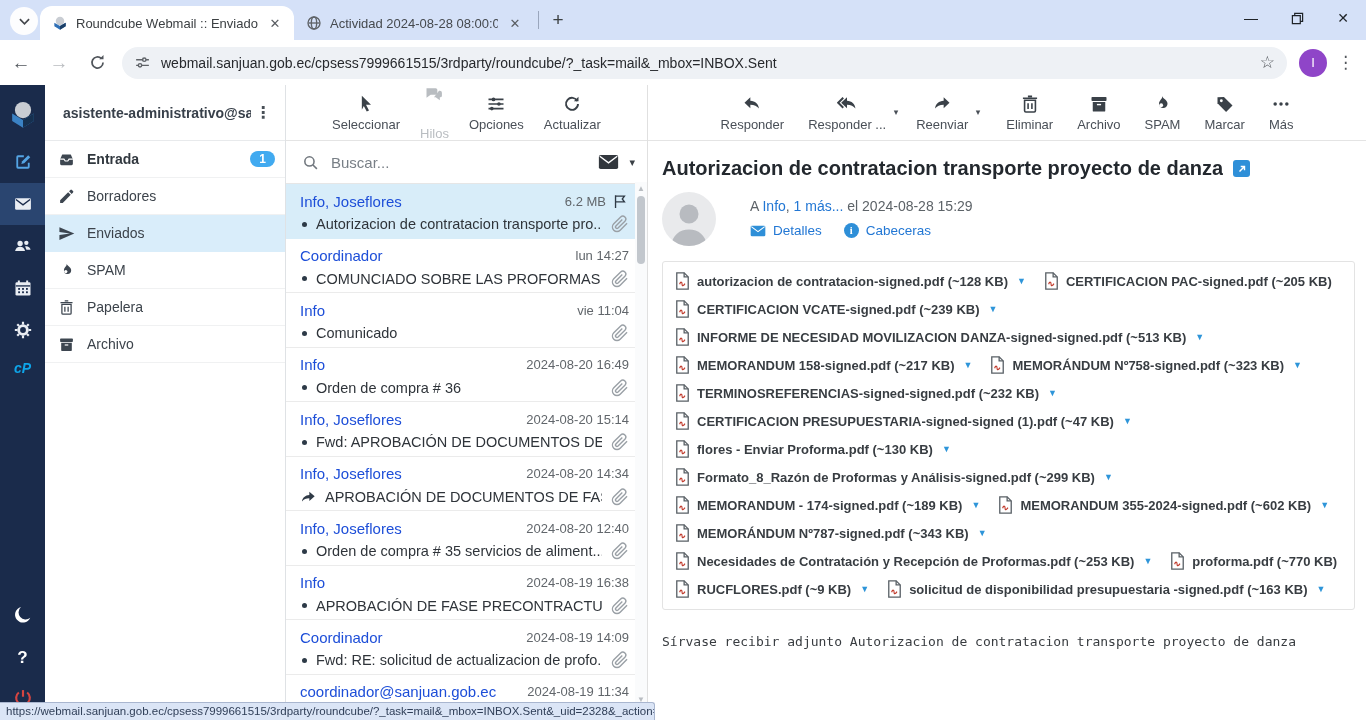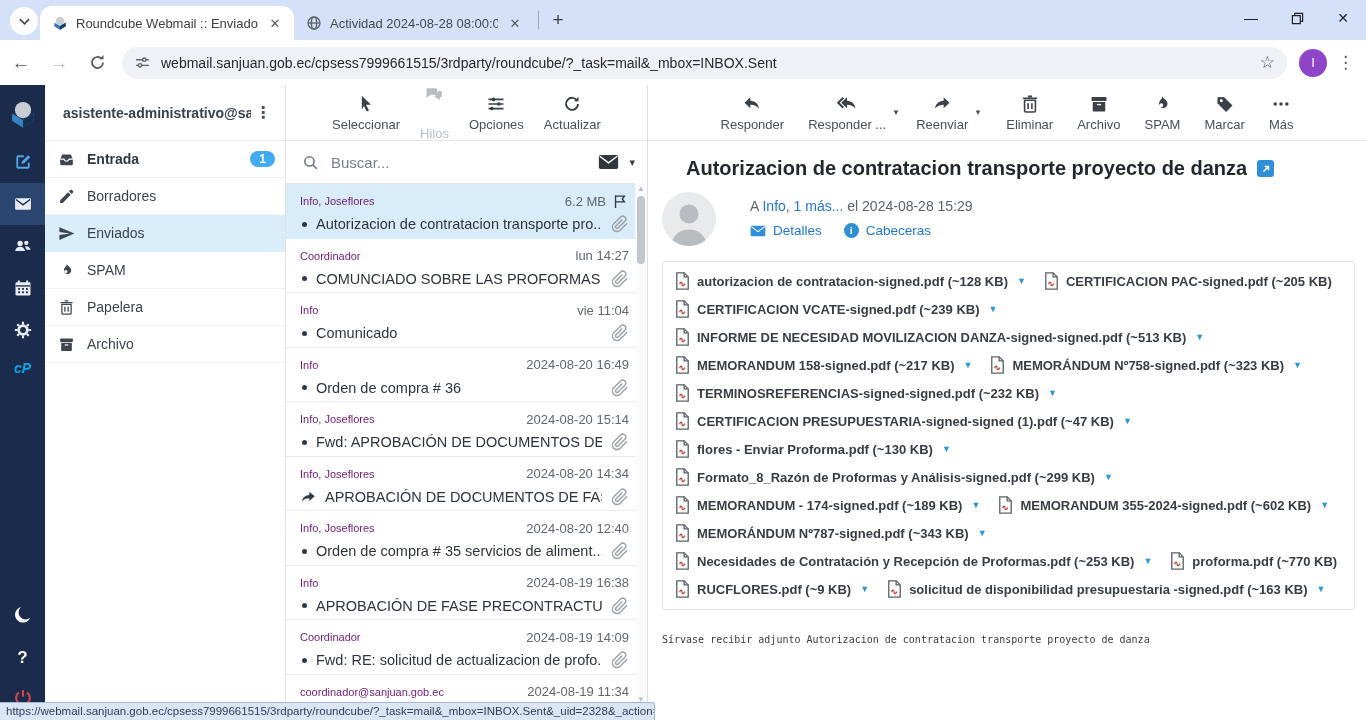--- a/index.html
+++ b/index.html
@@ -75,21 +75,21 @@
   .tb-caret{position:absolute;right:-5px;top:13px;font-size:9px;color:#494f57;}
   .searchrow{height:42px;border-bottom:1px solid #e6e6e6;display:flex;align-items:center;padding:0 12px 0 16px;gap:10px;flex-shrink:0;}
   .search-input{flex:1;border:none;outline:none;font-size:15px;color:#3c4249;font-family:inherit;background:transparent;min-width:0;}
   .search-input::placeholder{color:#787f86;}
   .scope-env{color:#32373d;}
   .scope-caret{font-size:11px;color:#3a4046;}
   .msgs{flex:1;overflow:hidden;position:relative;padding-right:12px;}
   .msg-row{height:54.5px;border-bottom:1px solid #ebebeb;padding:7px 6px 0 14px;box-sizing:border-box;}
   .msg-row.selected{background:#d8edf9;border-bottom-color:#d8edf9;}
   .l1{display:flex;align-items:center;gap:6px;height:20px;}
-  .m-from{font-size:11px;color:#701a75;flex:1;white-space:nowrap;overflow:hidden;}
+  .m-from{font-size:15px;color:#1d4ed8;flex:1;white-space:nowrap;overflow:hidden;}
   .m-meta{font-size:13px;color:#61666b;white-space:nowrap;}
   .ic-flag{width:17px;height:17px;color:#2f3a46;display:none;}
   .msg-row.flagged .ic-flag{display:block;}
   .l2{display:flex;align-items:center;gap:9px;height:24px;margin-top:1px;}
   .m-dot{width:5px;height:5px;border-radius:50%;background:#2d3a47;flex-shrink:0;margin-left:2px;}
   .ic-fwd{width:16px;height:16px;color:#2f3a46;flex-shrink:0;display:none;}
   .msg-row.fwd .ic-fwd{display:block;}
   .m-subj{flex:1;font-size:14.5px;color:#2f343a;white-space:nowrap;overflow:hidden;}
   .ic-clip{width:18px;height:18px;color:#9aa0a6;flex-shrink:0;}
   .msg-row.noclip .ic-clip{visibility:hidden;}
@@ -98,39 +98,39 @@
   .lscroll .arr{position:absolute;left:0;width:12px;font-size:8px;color:#b9bdc2;text-align:center;}
   .lscroll .arr.up{top:2px;}
   .lscroll .arr.dn{bottom:16px;}
   .lthumb{position:absolute;left:2px;width:8px;top:14px;height:68px;border-radius:4px;background:#c2c7cd;}
 
   
   .view{flex:1;display:flex;flex-direction:column;background:#fff;min-width:0;}
   .view .toolbar{gap:10px;}
   .view-scroll{flex:1;overflow:hidden;padding:0 10px 0 14px;}
   .subject-line{margin-top:16px;display:flex;align-items:center;gap:10px;}
-  .subject{font-size:20px;font-weight:bold;color:#23282e;white-space:nowrap;overflow:hidden;margin-left:24px;}
+  .subject{font-size:20px;font-weight:bold;color:#23282e;white-space:nowrap;overflow:hidden;}
   .extlink{width:17px;height:17px;border-radius:3px;background:#2e8fd8;display:flex;align-items:center;justify-content:center;flex-shrink:0;}
   .msghead{display:flex;gap:34px;margin-top:12px;align-items:flex-start;}
   .avatar-big{width:54px;height:54px;border-radius:50%;background:#e9eaec;overflow:hidden;display:flex;align-items:flex-end;justify-content:center;flex-shrink:0;}
   .head-lines{padding-top:6px;}
   .to-line{font-size:14px;color:#5d6océ368;}
   .to-line{font-size:14px;color:#5d6368;}
   .link{color:#2277d4;}
   .head-actions{display:flex;gap:22px;margin-top:9px;align-items:center;}
   .head-act{display:flex;gap:7px;align-items:center;font-size:13.5px;color:#2277d4;}
   .info-ic{width:15px;height:15px;border-radius:50%;background:#2e8fd8;color:#fff;font-size:10.5px;font-weight:bold;
            display:flex;align-items:center;justify-content:center;font-family:"Liberation Serif",serif;}
   .attachbox{margin-top:15px;margin-right:1px;border:1px solid #e3e3e3;border-radius:3px;padding:5px 12px 6px 12px;}
   .attach-row{display:flex;align-items:center;height:28px;overflow:hidden;}
   .attach-item{display:flex;align-items:center;gap:7px;margin-right:18px;white-space:nowrap;}
   .a-name{font-size:13px;color:#383d42;font-weight:bold;}
   .a-caret{font-size:9px;color:#2e95d9;margin-left:2px;}
   .pdf-ic{width:15px;height:18px;flex-shrink:0;}
-  .mailbody{margin-top:24px;font-family:"DejaVu Sans Mono","Liberation Mono",monospace;font-size:10px;color:#383c40;}
+  .mailbody{margin-top:24px;font-family:"DejaVu Sans Mono","Liberation Mono",monospace;font-size:13px;color:#383c40;}
 
   
   .statusbar{position:absolute;left:0;bottom:0;height:17px;max-width:642px;background:#dbe5f6;
              border-top:1px solid #a9b6cf;border-right:1px solid #a9b6cf;border-radius:0 3px 0 0;
              font-size:11.5px;color:#2f3e57;line-height:16px;padding:0 6px;white-space:nowrap;overflow:hidden;}
 </style>
 </head>
 <body>
 
 <div class="tabstrip">

